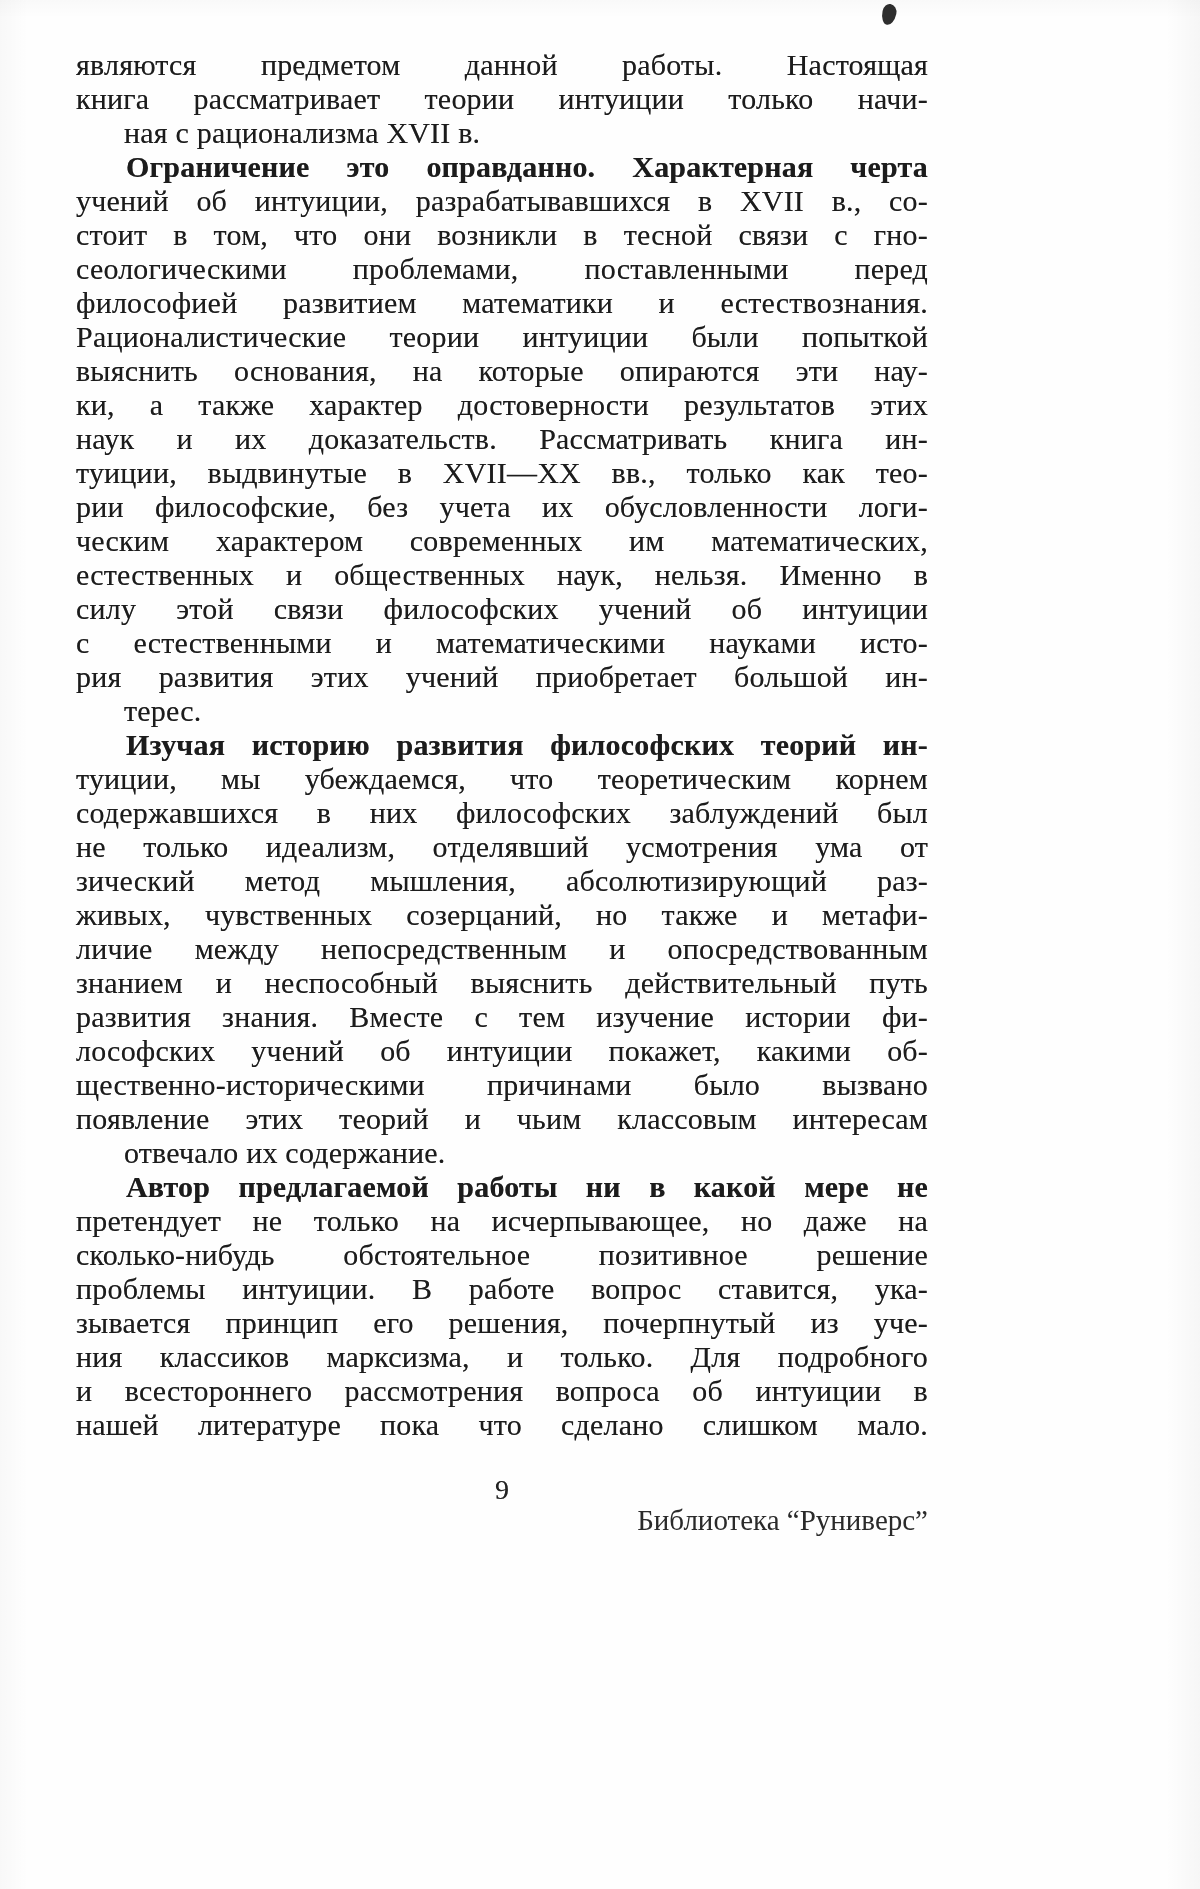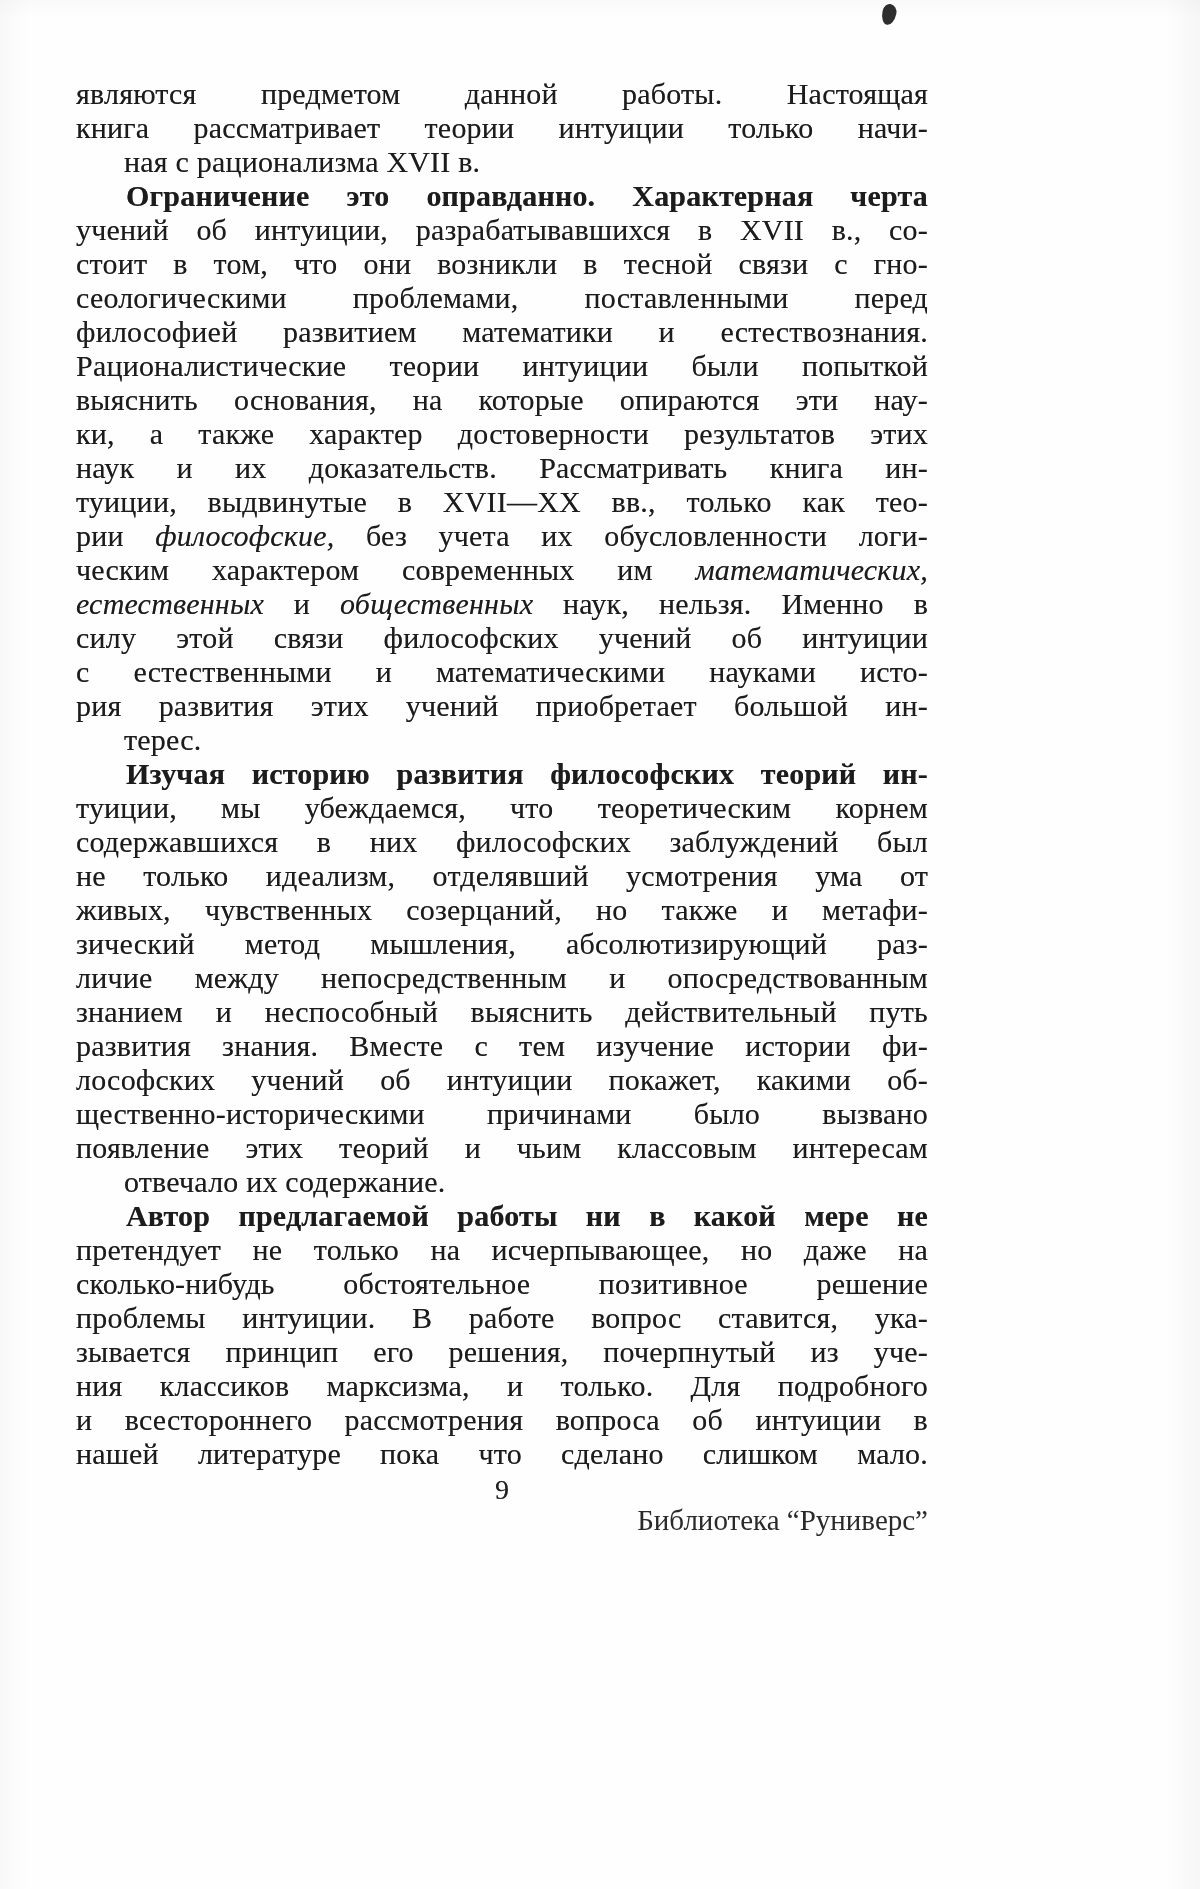--- a/index.html
+++ b/index.html
@@ -23,21 +23,21 @@
     inset: 0;
     pointer-events: none;
     background:
       linear-gradient(to right, rgba(0,0,0,0.025), rgba(0,0,0,0) 28px),
       linear-gradient(to left, rgba(0,0,0,0.03), rgba(0,0,0,0) 34px),
       linear-gradient(to bottom, rgba(0,0,0,0.02), rgba(0,0,0,0) 18px);
   }
   .page-text {
     position: absolute;
     left: 76px;
-    top: 77px;
+    top: 48px;
     width: 852px;
   }
   .line {
     font-size: 30px;
     line-height: 34px;
     text-align: justify;
     text-align-last: justify;
     text-justify: inter-word;
     white-space: normal;
     text-shadow: 0 0 0.5px rgba(20,20,20,0.55);
@@ -45,21 +45,20 @@
   }
   .line.indent {
     padding-left: 50px;
     font-weight: bold;
   }
   .line.last {
     text-align-last: left;
     margin-left: 48px;
   }
   .line .italic {
-    font-style: italic;
   }
   .footer-number {
     position: absolute;
     left: 76px;
     top: 1474px;
     width: 852px;
     text-align: center;
     font-size: 28px;
     color: #222;
     text-shadow: 0 0 0.5px rgba(20,20,20,0.5);
@@ -108,22 +107,22 @@
       <div class="line"><span>ческим характером современных им </span><span class="italic">математических,</span></div>
       <div class="line"><span class="italic">естественных</span><span> и </span><span class="italic">общественных</span><span> наук, нельзя. Именно в</span></div>
       <div class="line"><span>силу этой связи философских учений об интуиции</span></div>
       <div class="line"><span>с естественными и математическими науками исто-</span></div>
       <div class="line"><span>рия развития этих учений приобретает большой ин-</span></div>
       <div class="line last"><span>терес.</span></div>
       <div class="line indent"><span>Изучая историю развития философских теорий ин-</span></div>
       <div class="line"><span>туиции, мы убеждаемся, что теоретическим корнем</span></div>
       <div class="line"><span>содержавшихся в них философских заблуждений был</span></div>
       <div class="line"><span>не только идеализм, отделявший усмотрения ума от</span></div>
+      <div class="line"><span>зический метод мышления, абсолютизирующий раз-</span></div>
       <div class="line"><span>живых, чувственных созерцаний, но также и метафи-</span></div>
-      <div class="line"><span>зический метод мышления, абсолютизирующий раз-</span></div>
       <div class="line"><span>личие между непосредственным и опосредствованным</span></div>
       <div class="line"><span>знанием и неспособный выяснить действительный путь</span></div>
       <div class="line"><span>развития знания. Вместе с тем изучение истории фи-</span></div>
       <div class="line"><span>лософских учений об интуиции покажет, какими об-</span></div>
       <div class="line"><span>щественно-историческими причинами было вызвано</span></div>
       <div class="line"><span>появление этих теорий и чьим классовым интересам</span></div>
       <div class="line last"><span>отвечало их содержание.</span></div>
       <div class="line indent"><span>Автор предлагаемой работы ни в какой мере не</span></div>
       <div class="line"><span>претендует не только на исчерпывающее, но даже на</span></div>
       <div class="line"><span>сколько-нибудь обстоятельное позитивное решение</span></div>

